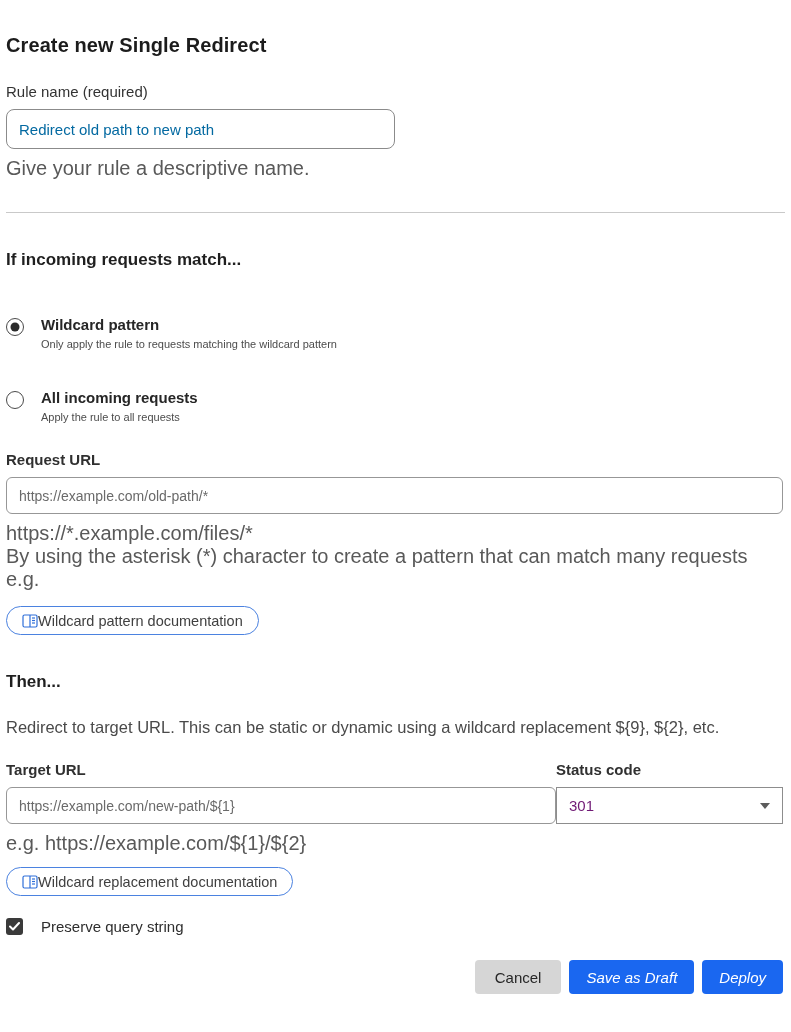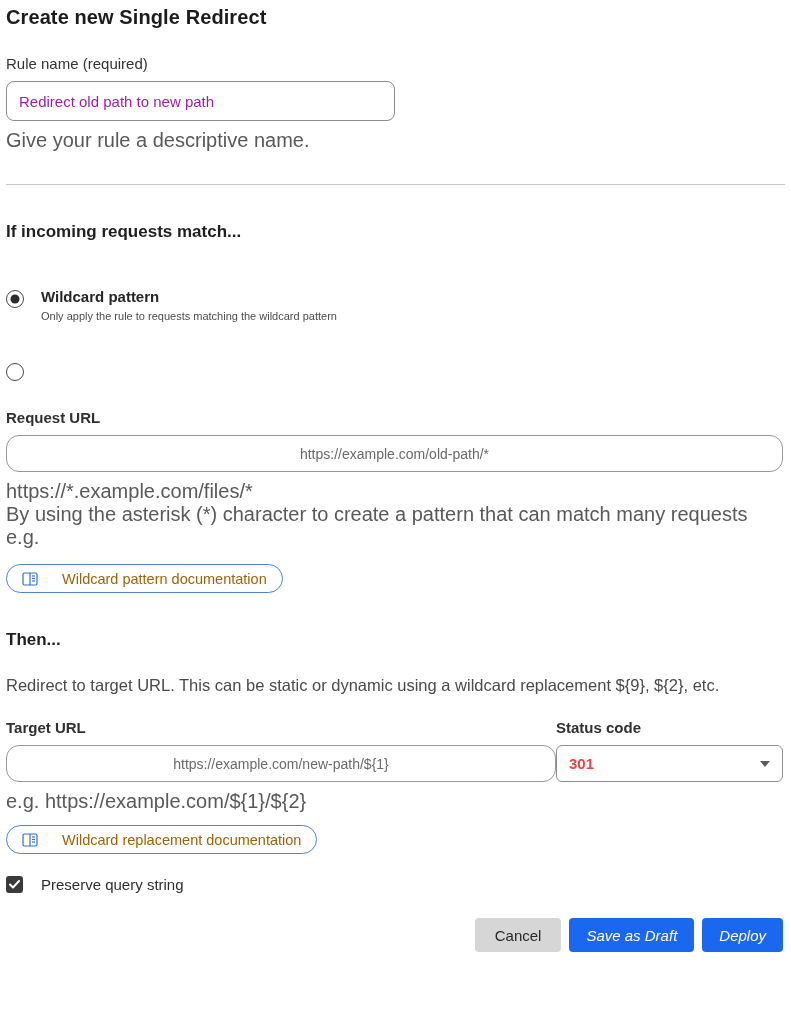--- a/index.html
+++ b/index.html
@@ -3,41 +3,41 @@
 <meta charset="utf-8">
 <style>
   * { margin: 0; padding: 0; box-sizing: border-box; }
   html, body { background: #ffffff; }
   body {
     width: 791px; height: 1032px;
     font-family: "Liberation Sans", sans-serif;
     color: #303030;
     overflow: hidden;
   }
-  .container { padding: 4px 8px 0 6px; width: 791px; }
+  .container { padding: 4px 8px 0 6px; width: 791px; margin-top: 28px; }
 
   .page-title {
     font-size: 20px; font-weight: 700; color: #1c1c1c;
     margin-top: 2px; letter-spacing: 0.1px;
   }
 
   .field-label { font-size: 15px; color: #333333; margin-top: 26px; }
   .field-label.bold { font-weight: 700; color: #303030; }
 
   .text-input {
     display: block; margin-top: 9px;
     height: 40px; width: 389px;
     border: 1px solid #8b8b8b; border-radius: 8px;
-    padding: 0 12px; font-size: 15px; color: #a21caf;
+    padding: 0 12px; font-size: 15px; color: #0369a1;
     font-family: "Liberation Sans", sans-serif;
     background: #ffffff; outline: none;
   }
   .text-input.wide {
-    width: 100%; height: 37px; border-radius: 13px;
-    border-color: #979797; font-size: 14px; color: #6a6a6a; text-align: center;
+    width: 100%; height: 37px; border-radius: 6px;
+    border-color: #979797; font-size: 14px; color: #6a6a6a;
   }
   .helper { font-size: 20px; color: #595959; margin-top: 8px; line-height: 23px; }
 
   .divider { border: none; border-top: 1px solid #c9c9c9; margin: 32px 0 0 0; width: 779px; }
 
   .section-heading { font-size: 17px; font-weight: 700; color: #1f1f1f; margin-top: 37px; }
 
   .radio-group { margin-top: 46px; }
   .radio-option { display: flex; align-items: flex-start; margin-bottom: 39px; cursor: pointer; }
   .radio-circle {
@@ -48,41 +48,41 @@
   .radio-circle.selected::after {
     content: ""; position: absolute; left: 50%; top: 50%;
     width: 9px; height: 9px; border-radius: 50%;
     background: #2b2b2b; transform: translate(-50%, -50%);
   }
   .radio-text { margin-left: 17px; }
   .radio-label { font-size: 15px; font-weight: 700; color: #262626; }
   .radio-desc { font-size: 11px; color: #4c4c4c; margin-top: 5px; }
 
   .doc-button {
-    display: inline-flex; align-items: center; gap: 24px;
+    display: inline-flex; align-items: center; gap: 0;
     margin-top: 15px; height: 29px; padding: 0 15px;
     border: 1px solid #4b82e0; border-radius: 15px;
-    background: #ffffff; color: #a16207;
+    background: #ffffff; color: #404040;
     font-size: 14.5px; font-family: "Liberation Sans", sans-serif;
     cursor: pointer;
   }
   .doc-button svg { display: block; }
 
   .then-desc { font-size: 16.5px; color: #4a4a4a; margin-top: 26px; }
 
   .target-row { display: flex; margin-top: 24px; gap: 0; }
   .target-col { flex: 1 1 auto; }
   .status-col { flex: 0 0 227px; }
   .target-row .field-label { margin-top: 0; }
   .select-box {
     margin-top: 9px; height: 37px;
-    border: 1px solid #8d8d8d; border-radius: 6px;
+    border: 1px solid #8d8d8d; border-radius: 0;
     display: flex; align-items: center; justify-content: space-between;
-    padding: 0 12px; font-size: 15px; color: #ef4444;
-    background: #ffffff; cursor: pointer; font-weight: bold;
+    padding: 0 12px; font-size: 15px; color: #701a75;
+    background: #ffffff; cursor: pointer;
   }
   .select-caret {
     width: 0; height: 0;
     border-left: 5px solid transparent; border-right: 5px solid transparent;
     border-top: 6px solid #5c5c5c;
   }
 
   .checkbox-row { display: flex; align-items: center; margin-top: 22px; cursor: pointer; }
   .checkbox-box {
     width: 17px; height: 17px; border-radius: 3px;
@@ -121,20 +121,24 @@
   <div class="radio-group">
     <div class="radio-option">
       <span class="radio-circle selected"></span>
       <span class="radio-text">
         <div class="radio-label">Wildcard pattern</div>
         <div class="radio-desc">Only apply the rule to requests matching the wildcard pattern</div>
       </span>
     </div>
     <div class="radio-option">
       <span class="radio-circle"></span>
+      <span class="radio-text">
+        <div class="radio-label">All incoming requests</div>
+        <div class="radio-desc">Apply the rule to all requests</div>
+      </span>
     </div>
   </div>
 
   <div style="margin-top:-11px;">
     <div class="field-label bold">Request URL</div>
     <input class="text-input wide" type="text" value="https://example.com/old-path/*" style="">
     <div class="helper">
       <div>https://*.example.com/files/*</div>
       <div>By using the asterisk (*) character to create a pattern that can match many requests e.g.</div>
     </div>

